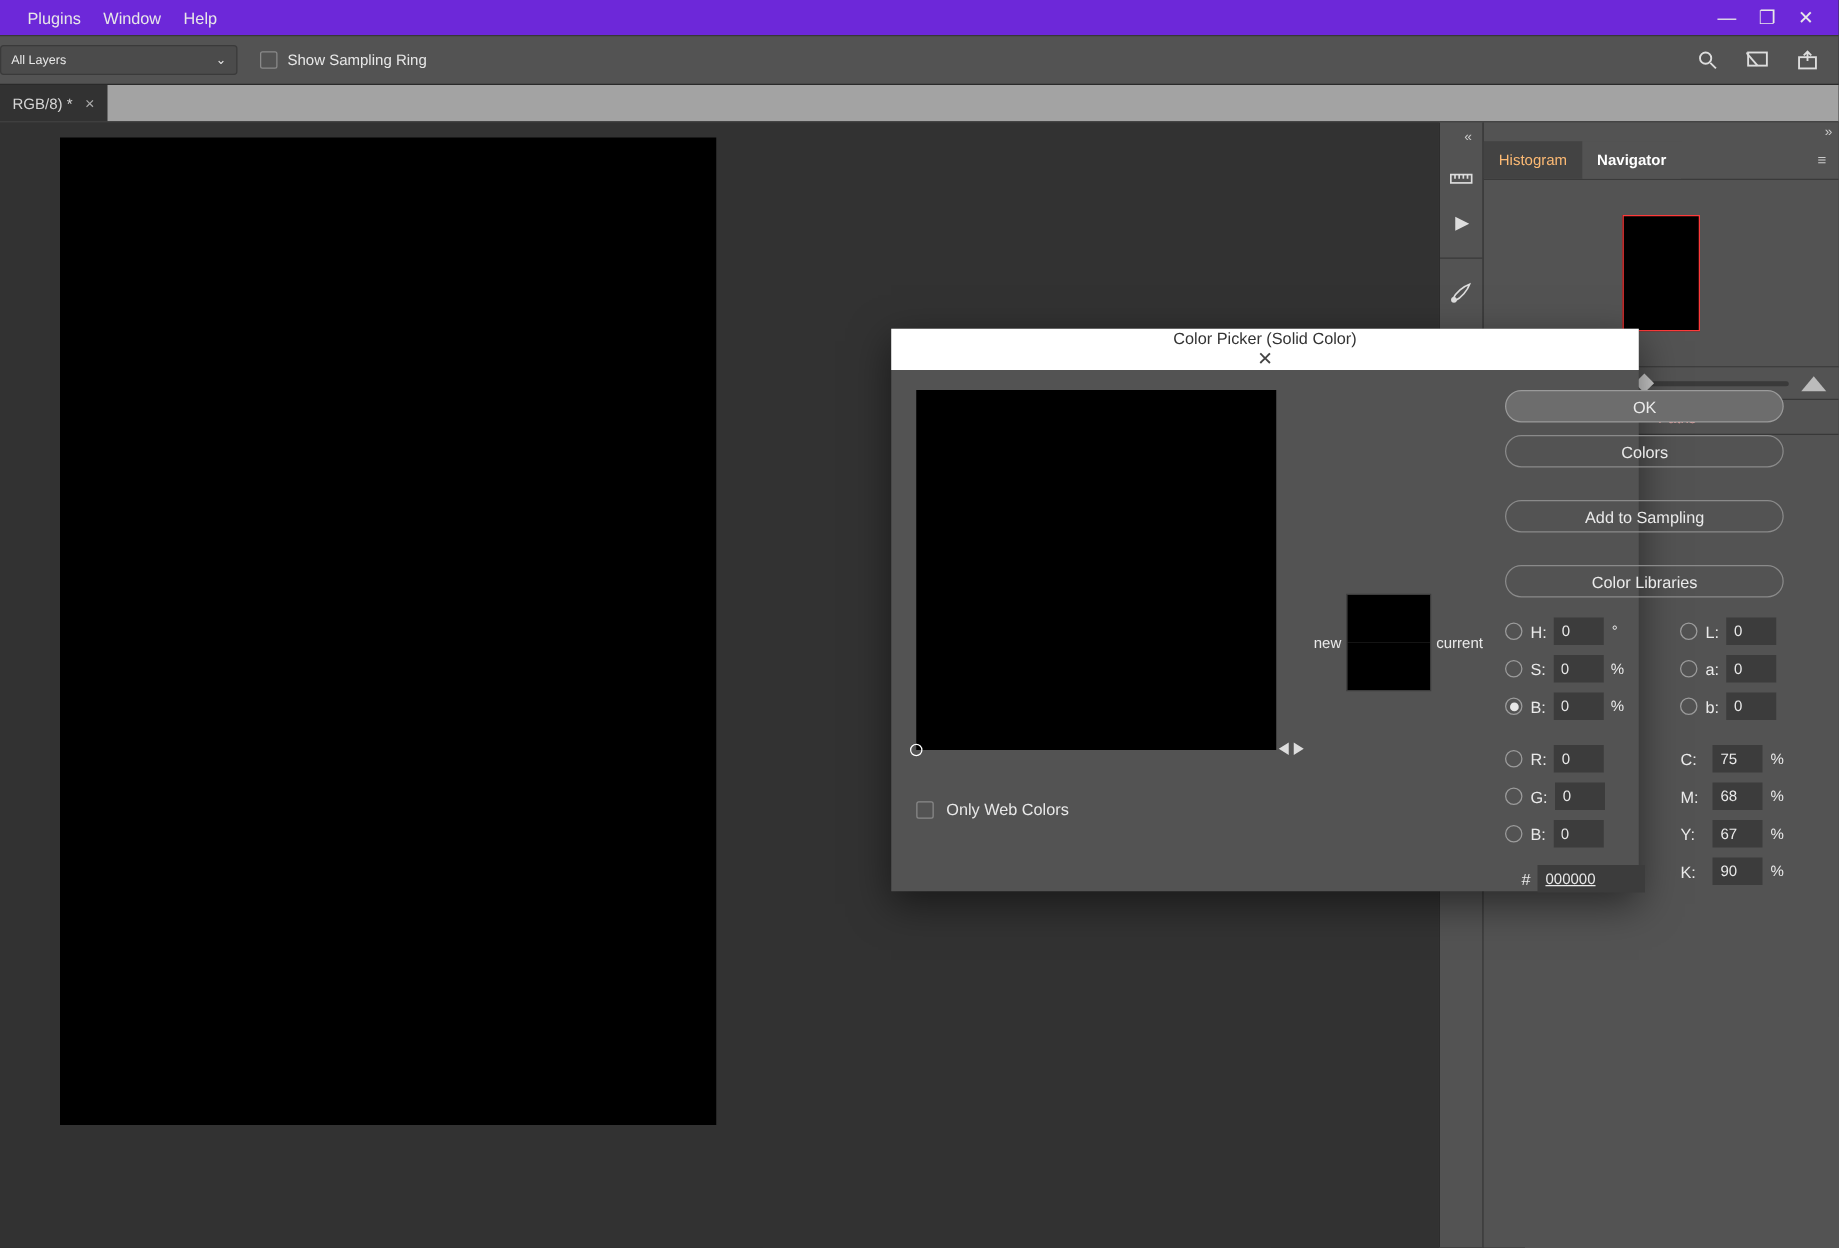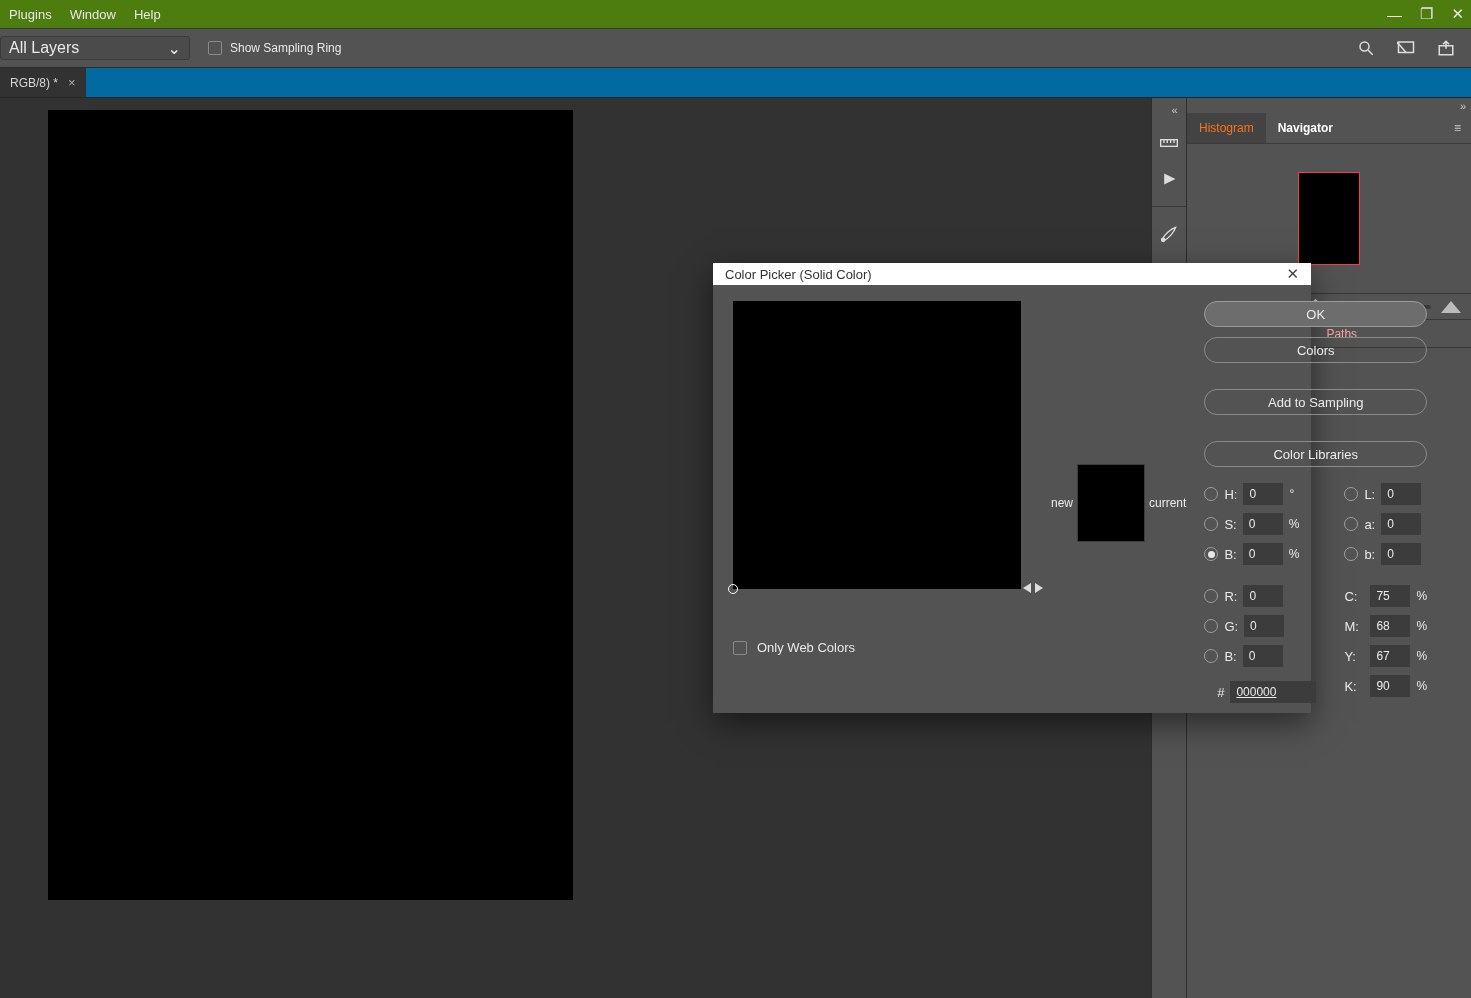--- a/index.html
+++ b/index.html
@@ -10,24 +10,24 @@
     font-family: "Segoe UI", Tahoma, sans-serif;
     font-size: 13px;
     color: #e8e8e8;
     overflow: hidden;
     position: relative;
   }
 
   
   .menu-bar {
     height: 28px;
-    background: #4d7c0f;
+    background: #6d28d9;
     display: flex;
     align-items: center;
-    padding: 0 1px;
+    padding: 0 14px;
     justify-content: space-between;
     gap: 25px;
   }
   .menu-bar .menu-items { display: flex; gap: 2px; }
   .menu-bar .menu-items span { padding: 4px 8px; cursor: default; }
   .win-controls { display: flex; gap: 18px; padding-right: 6px; align-items:center;}
   .win-controls span { font-size: 15px; cursor: default; }
 
   
   .options-bar {
@@ -44,34 +44,34 @@
   .dropdown {
     width: 190px;
     height: 24px;
     background: #4b4b4b;
     border: 1px solid #3a3a3a;
     border-radius: 3px;
     display: flex;
     align-items: center;
     justify-content: space-between;
     padding: 0 8px;
-    font-size: 16px;
+    font-size: 10px;
   }
   .checkbox-row { display:flex; align-items:center; gap:8px; font-size:12px;}
   .chkbox {
     width:14px; height:14px; border:1px solid #8a8a8a; border-radius:2px;
     display:inline-block;
   }
   .options-right { display:flex; gap:18px; align-items:center; padding-right:14px;}
   .options-right .icon-btn { width:22px; height:22px; display:flex; align-items:center; justify-content:center; }
 
   
   .tab-bar {
     height: 30px;
-    background: #0369a1;
+    background: #a3a3a3;
     display: flex;
     align-items: center;
     border-bottom: 1px solid #262626;
   }
   .tab {
     height: 100%;
     background: #323232;
     display: flex;
     align-items: center;
     padding: 0 10px;
@@ -133,21 +133,21 @@
     position:relative;
   }
   .panel-tabs {
     height: 32px;
     display:flex;
     align-items:center;
     border-bottom:1px solid #3a3a3a;
     font-size:12px;
     position:relative;
   }
-  .panel-tabs .ptab { padding: 8px 12px; color:#f97316; cursor:default;}
+  .panel-tabs .ptab { padding: 8px 12px; color:#fdba74; cursor:default;}
   .panel-tabs .ptab.active { background:#535353; color:#fff; font-weight:600;}
   .panel-tabs .ptab.inactive-bg { background:#434343;}
   .panel-tabs .menu-dots { margin-left:auto; padding-right:10px; color:#ccc;}
   .navigator-body {
     height: 150px;
     display:flex;
     flex-direction:column;
     align-items:center;
     justify-content:center;
     border-bottom:1px solid #383838;
@@ -203,20 +203,21 @@
   }
   .dialog-titlebar {
     height: 34px;
     background: #fff;
     display:flex;
     align-items:center;
     justify-content:space-between;
     padding:0 12px;
     color:#333;
     font-size:13px;
+    flex-direction:column;
   }
   .dialog-titlebar .close-x { font-size:15px; color:#444; cursor:default;}
   .dialog-body {
     flex:1;
     display:flex;
     padding: 16px 14px 10px 20px;
     gap: 12px;
   }
   .color-field {
     width: 288px;

